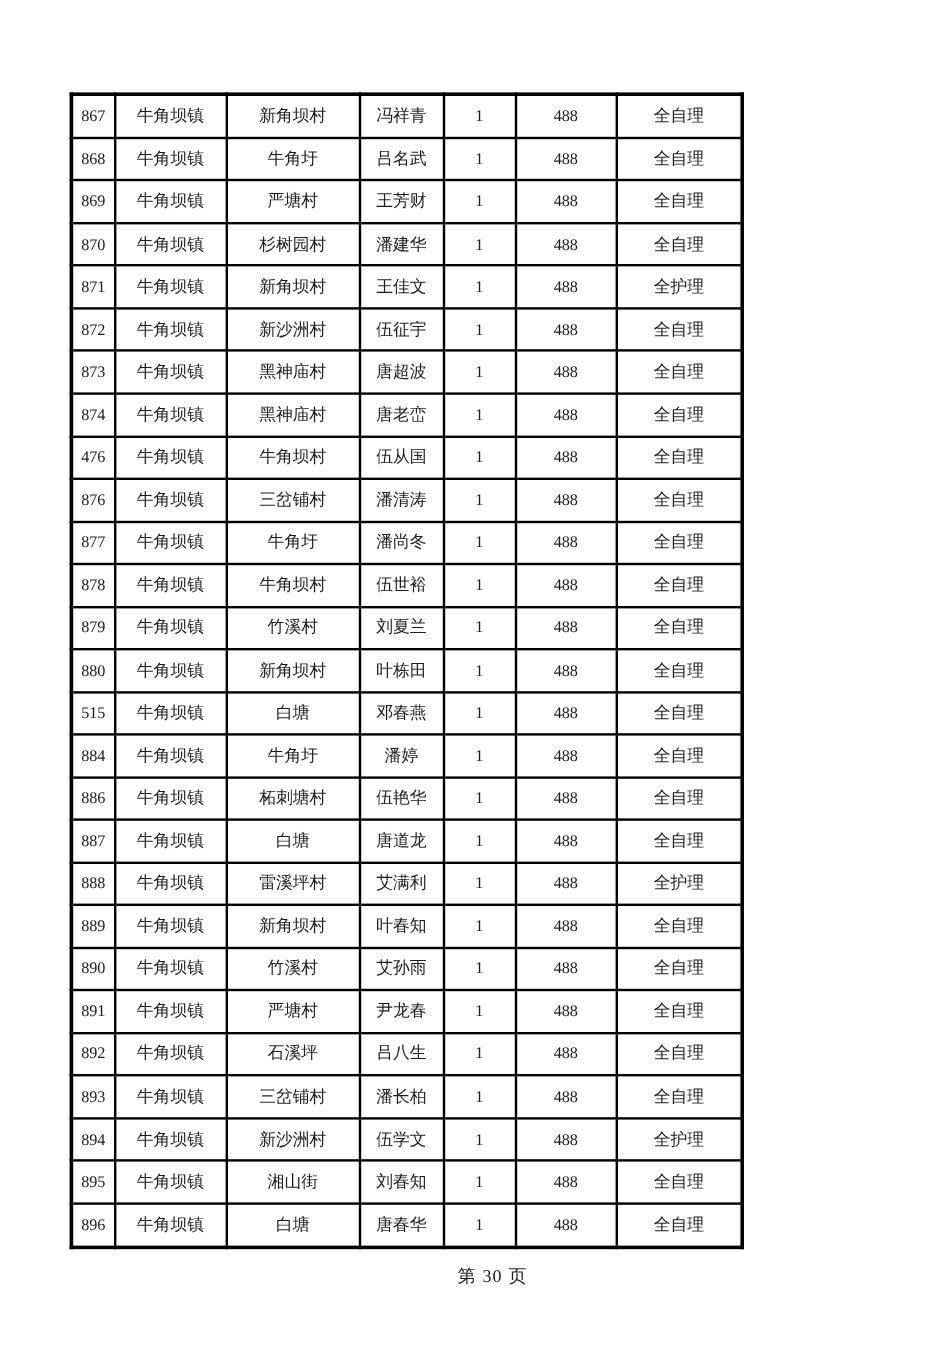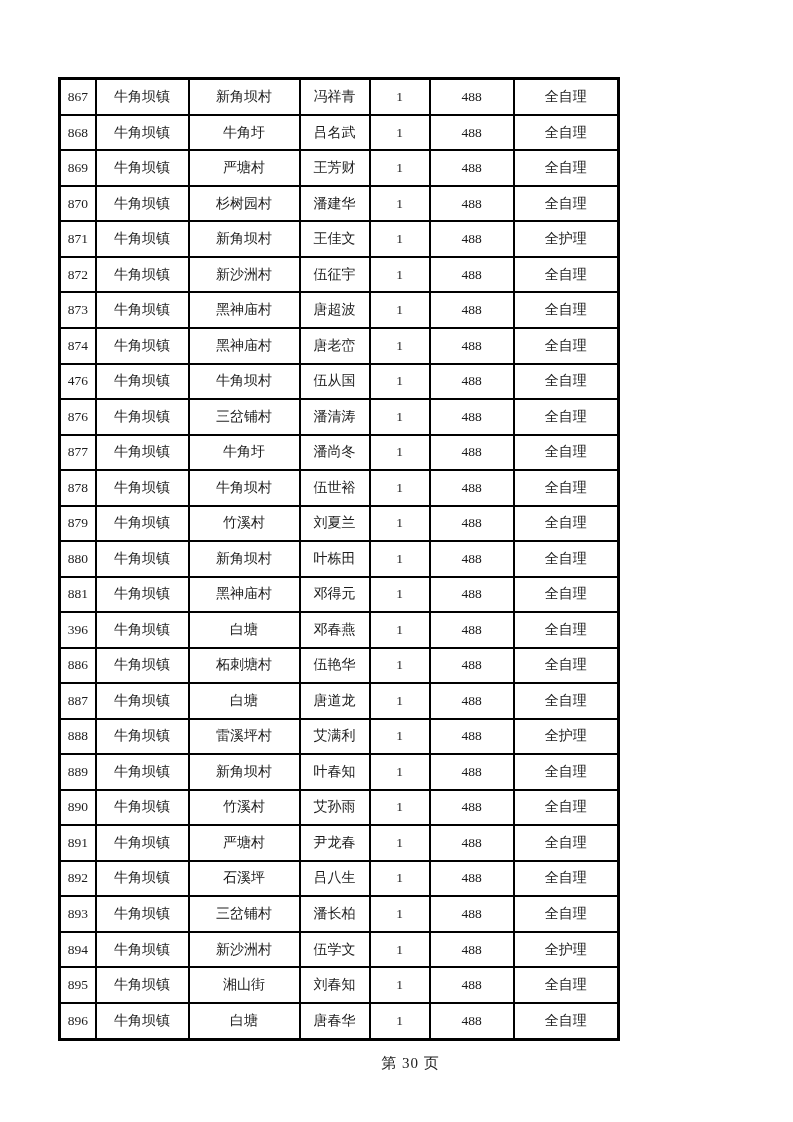--- a/index.html
+++ b/index.html
@@ -200,33 +200,33 @@
         <tr>
           <td class="num">880</td>
           <td>牛角坝镇</td>
           <td>新角坝村</td>
           <td>叶栋田</td>
           <td class="num">1</td>
           <td class="num">488</td>
           <td>全自理</td>
         </tr>
         <tr>
-          <td class="num">881</td>
-          <td>牛角坝镇</td>
-          <td>黑神庙村</td>
-          <td>邓得元</td>
-          <td class="num">1</td>
-          <td class="num">488</td>
-          <td>全自理</td>
-        </tr>
-        <tr>
-          <td class="num">396</td>
+          <td class="num">515</td>
           <td>牛角坝镇</td>
           <td>白塘</td>
           <td>邓春燕</td>
+          <td class="num">1</td>
+          <td class="num">488</td>
+          <td>全自理</td>
+        </tr>
+        <tr>
+          <td class="num">884</td>
+          <td>牛角坝镇</td>
+          <td>牛角圩</td>
+          <td>潘婷</td>
           <td class="num">1</td>
           <td class="num">488</td>
           <td>全自理</td>
         </tr>
         <tr>
           <td class="num">886</td>
           <td>牛角坝镇</td>
           <td>柘刺塘村</td>
           <td>伍艳华</td>
           <td class="num">1</td>

